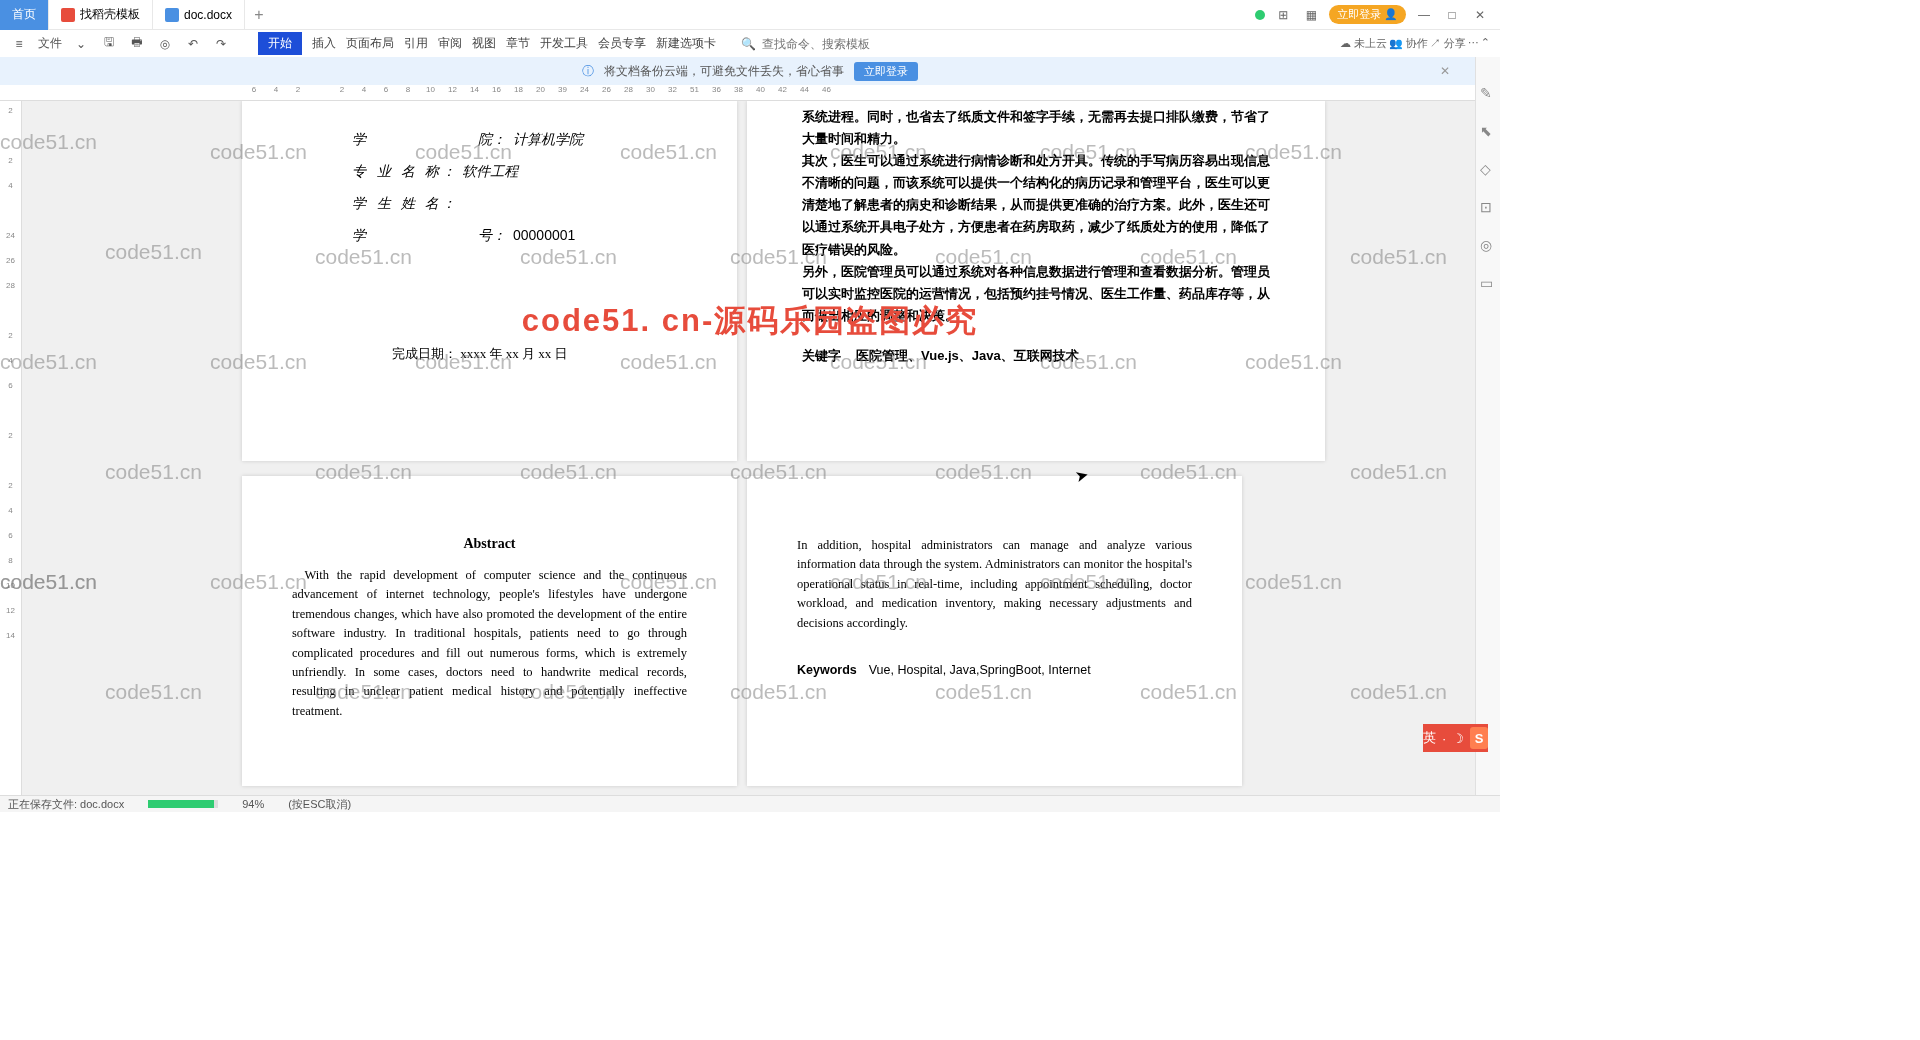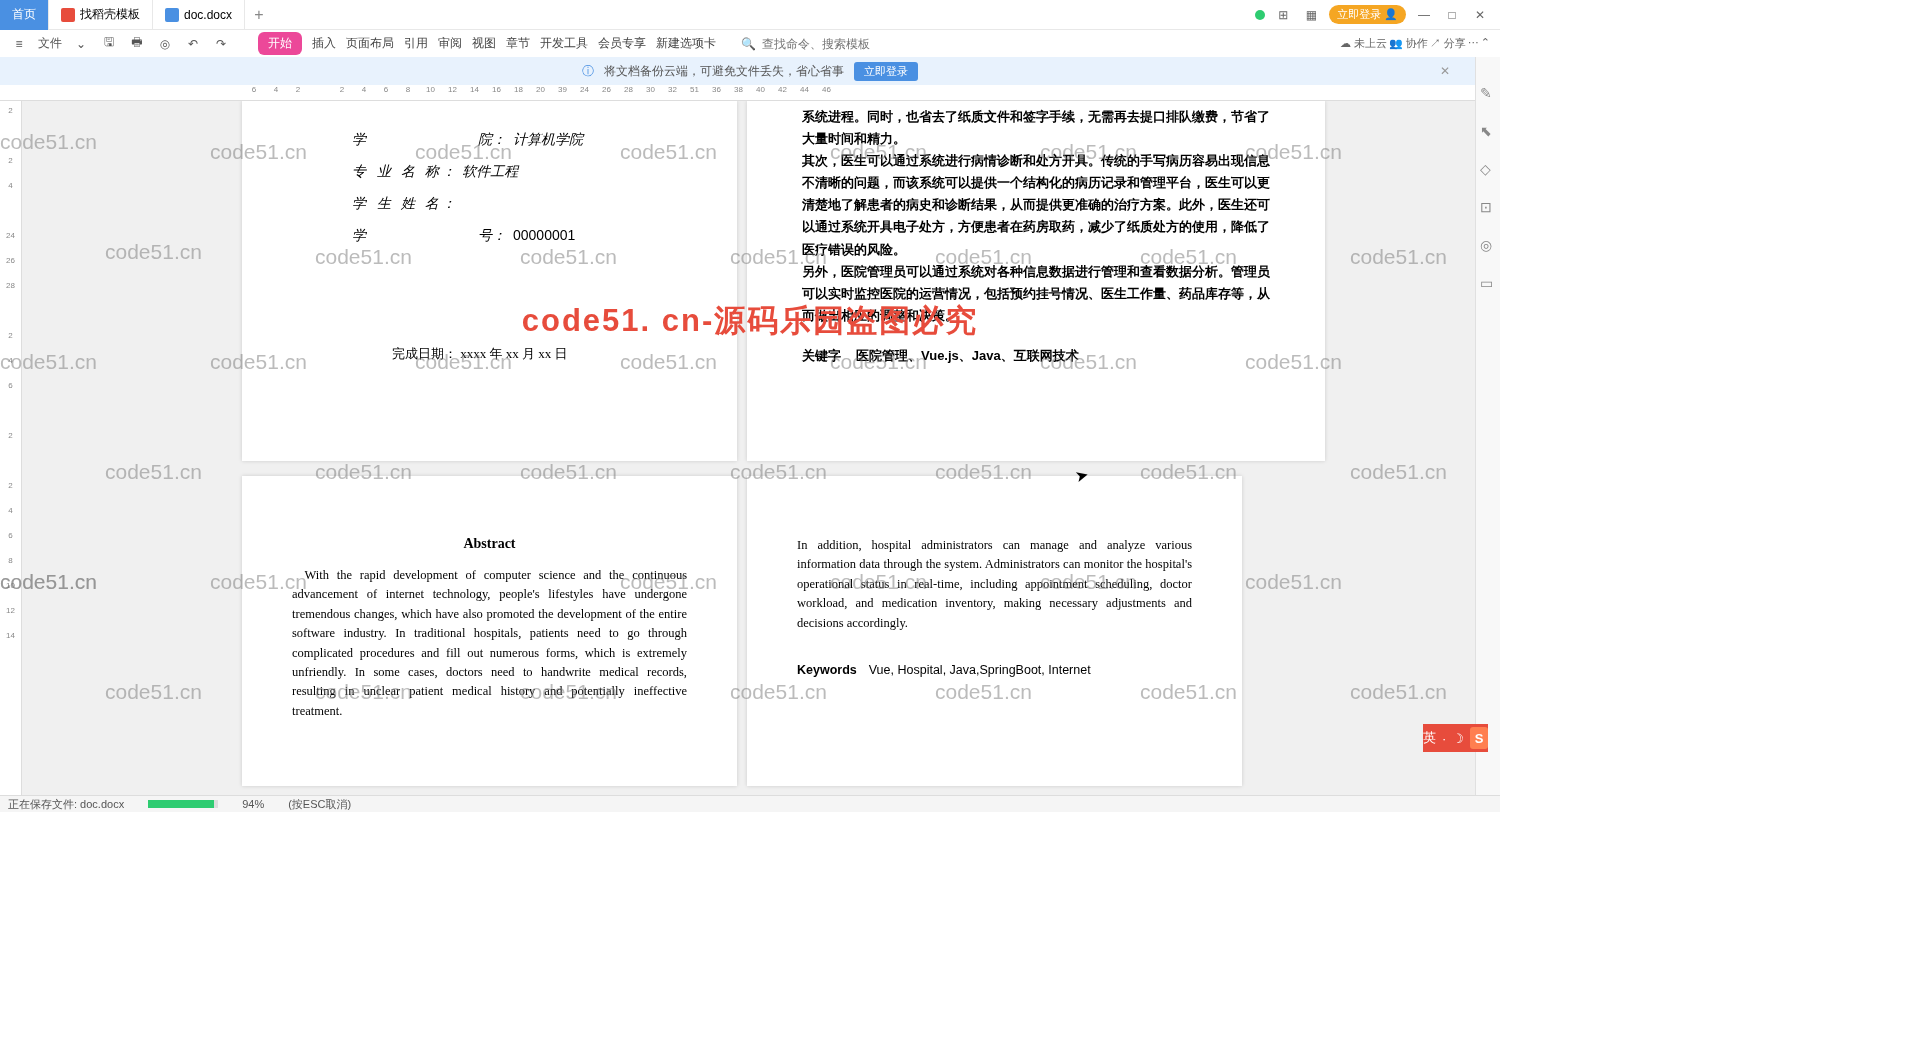--- a/index.html
+++ b/index.html
@@ -13,21 +13,21 @@
 .tab-icon.blue { background: #4a90e2; border-radius: 2px; }
 .tab-controls { margin-left: auto; display: flex; align-items: center; gap: 8px; padding-right: 10px; }
 .green-dot { width: 10px; height: 10px; background: #2ecc71; border-radius: 50%; }
 .login-btn { background: #f5a623; color: #fff; border-radius: 10px; padding: 2px 8px; font-size: 11px; display: flex; align-items: center; gap: 3px; }
 .win-btn { width: 20px; height: 20px; display: flex; align-items: center; justify-content: center; color: #666; font-size: 12px; }
 
 .toolbar { height: 27px; display: flex; align-items: center; padding: 0 10px; gap: 10px; font-size: 12px; }
 .tb-icon { width: 18px; height: 18px; display: flex; align-items: center; justify-content: center; color: #555; }
 .tb-text { color: #555; }
 .menu-item { cursor: pointer; color: #444; }
-.menu-item.active { background: #ec4899; color: #fff; padding: 3px 10px; border-radius: 6px; }
+.menu-item.active { background: #1d4ed8; color: #fff; padding: 3px 10px; border-radius: 0; }
 .search-wrap { display: flex; align-items: center; gap: 6px; margin-left: 15px; color: #999; }
 .search-input { border: none; outline: none; font-size: 12px; color: #999; width: 140px; }
 .right-tools { margin-left: auto; display: flex; gap: 2px; color: #666; font-size: 11px; }
 
 .banner { height: 28px; background: #e8f2fd; display: flex; align-items: center; justify-content: center; gap: 10px; font-size: 12px; color: #555; position: relative; }
 .banner .info-icon { color: #4a90e2; }
 .banner-btn { background: #4a90e2; color: #fff; padding: 2px 10px; border-radius: 3px; font-size: 11px; }
 .banner-close { position: absolute; right: 50px; color: #999; }
 
 .ruler-h { height: 16px; background: #fff; border-bottom: 1px solid #ddd; display: flex; padding-left: 250px; font-size: 8px; color: #888; gap: 14px; }

